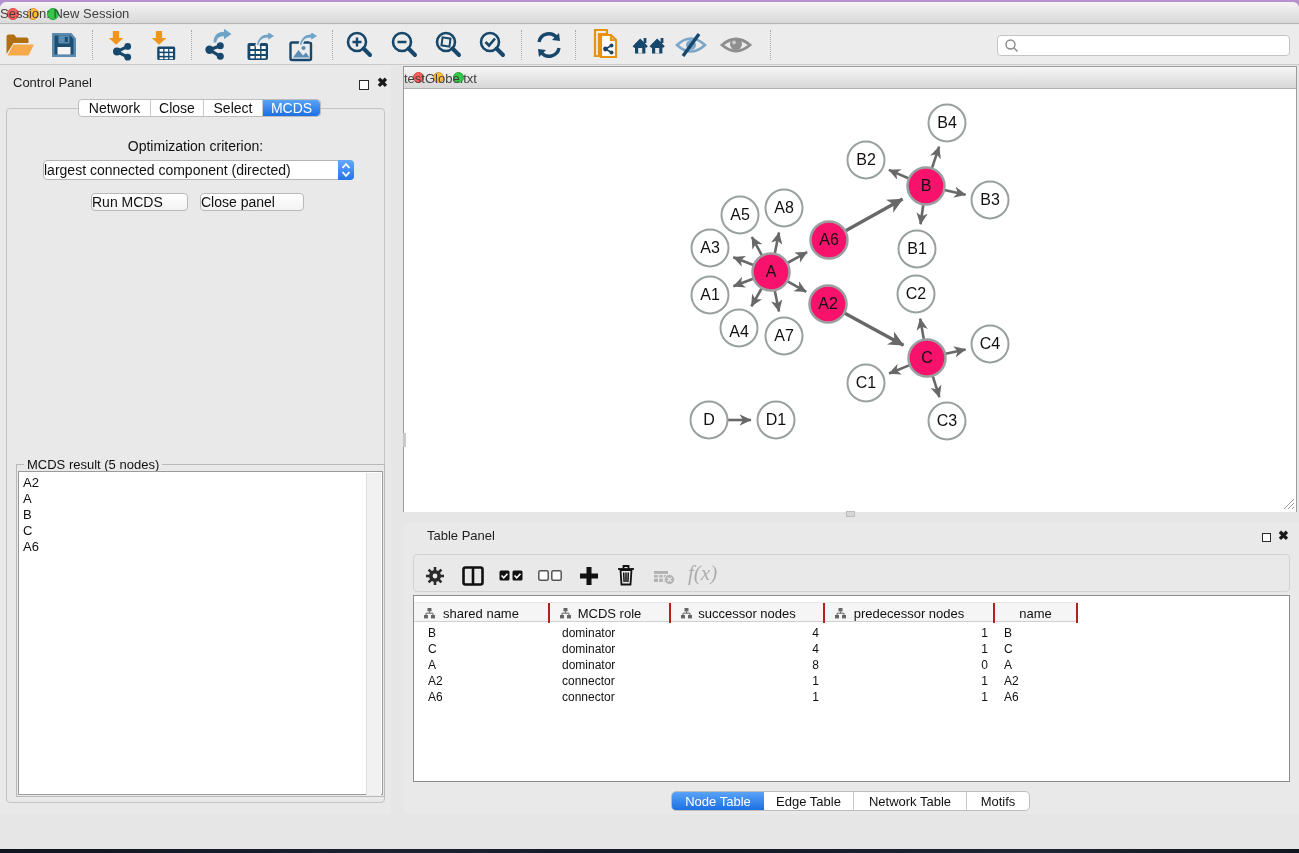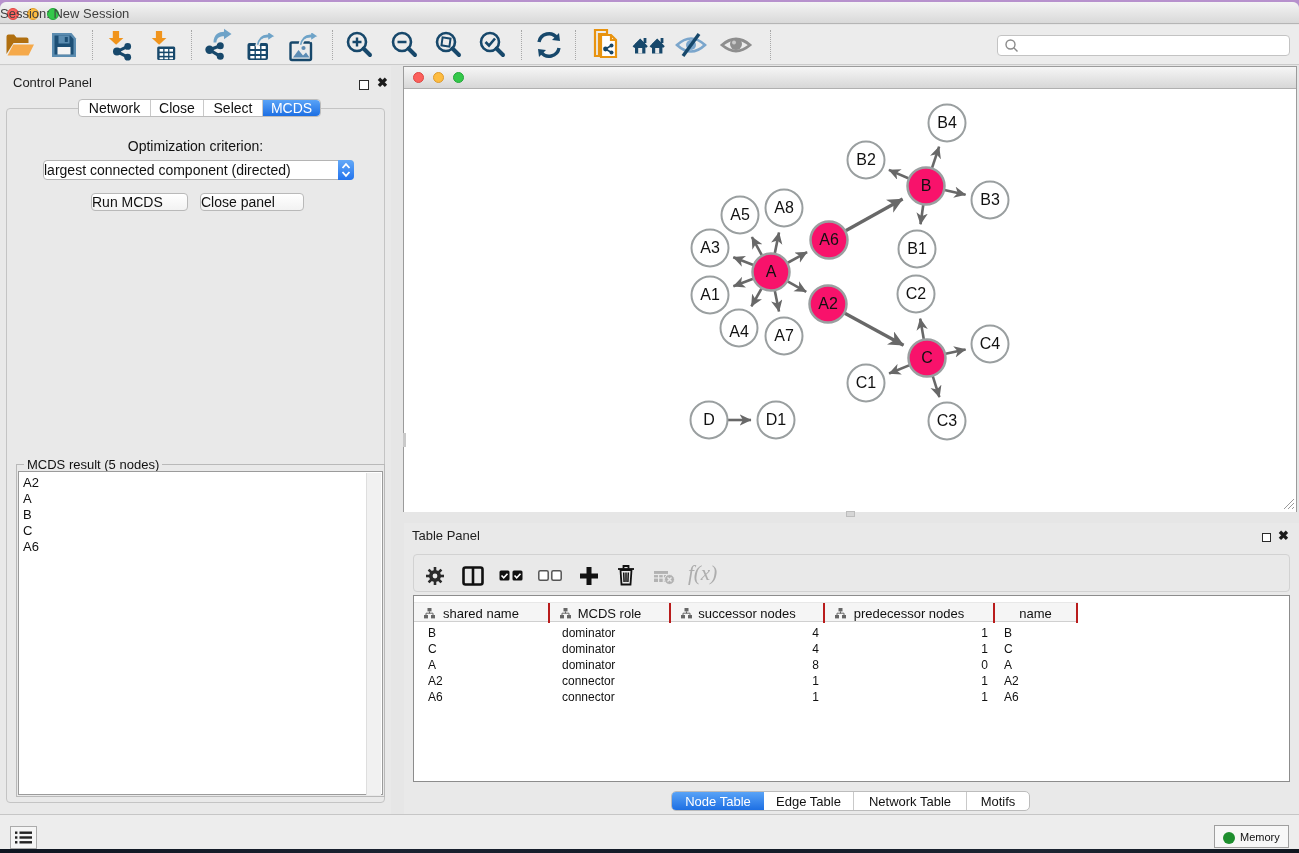--- a/index.html
+++ b/index.html
@@ -273,20 +273,21 @@
   <div class="fieldset">
     <span class="legend">MCDS result (5 nodes)</span>
     <div class="mlist">A2<br>A<br>B<br>C<br>A6<div class="mscroll"></div></div>
   </div>
 </div>
 <div class="nwin">
   <div class="ntitle">
     <div class="ntl" style="left:9px;background:#fc605c;border:1px solid #dd4744;"></div>
     <div class="ntl" style="left:29px;background:#fdbc40;border:1px solid #de9b2d;"></div>
     <div class="ntl" style="left:49px;background:#34c84a;border:1px solid #23a83a;"></div>
+    <div class="title" style="top:4px;font-size:13px;">testGlobe.txt</div>
   </div>
   <div class="ncanvas" id="graph">
   <svg width="892" height="422" viewBox="0 0 892 422">
     <defs>
       <marker id="ah" markerWidth="5" markerHeight="4.6" refX="4.4" refY="2.2" orient="auto" markerUnits="strokeWidth">
         <path d="M0,0 L4.6,2.2 L0,4.4 L1.3,2.2 z" fill="#686868"></path>
       </marker>
     </defs>
     <g stroke="#686868">
     <line x1="359.6" y1="168.4" x2="347.9" y2="147.0" stroke-width="2.6" marker-end="url(#ah)"></line>
@@ -361,21 +362,21 @@
     <g stroke="#9a9a9a" stroke-width="1">
           <line x1="11" y1="1" x2="1" y2="11"></line>
           <line x1="11" y1="5" x2="5" y2="11"></line>
           <line x1="11" y1="9" x2="9" y2="11"></line>
         </g>
   </svg>
   <div style="position:absolute;left:-1px;top:366px;width:3px;height:14px;background:#c9c9c9;"></div>
 </div>
 <div style="position:absolute;left:846px;top:509px;width:9px;height:6px;background:#d6d6d6;border:1px solid #bdbdbd;"></div>
 <div class="tpanel">
-  <div class="ptitle" style="position:absolute;left:8px;top:5px;">Table Panel</div>
+  <div class="ptitle" style="position:absolute;left:23px;top:5px;">Table Panel</div>
   <div class="pbtns" style="left:858px;top:5px;"><span class="floatbox" style="width:9px;height:9px;"></span></div>
   <div class="pbtns" style="left:874px;top:3px;"><span class="closex">✖</span></div>
   <div class="ttool" id="ttool">
 
     <svg width="20" height="20" viewBox="0 0 20 20" style="position:absolute;left:11px;top:11px;">
       <g fill="#2b2b2b">
             <circle cx="10" cy="10" r="6"></circle>
       <g stroke="#2b2b2b" stroke-width="2.6">
         <line x1="10" y1="1" x2="10" y2="5"></line>
               <line x1="10" y1="15" x2="10" y2="19"></line>
@@ -468,32 +469,14 @@
     <div class="trow" style="left:411px;top:29px;width:163px;text-align:right;line-height:16px;">1<br>1<br>0<br>1<br>1</div>
     <div class="trow" style="left:590px;top:29px;line-height:16px;">B<br>C<br>A<br>A2<br>A6</div>
   </div>
   <div class="seg" style="left:267px;">
     <div class="s sel" style="width:92px;">Node Table</div>
     <div class="s" style="width:90px;">Edge Table</div>
     <div class="s" style="width:113px;">Network Table</div>
     <div class="s" style="width:62px;border-right:none;">Motifs</div>
   </div>
 </div>
-<div class="statusbar">
-  <div class="hambtn" id="hambtn">
-    <svg width="17" height="13" viewBox="0 0 17 13" style="position:absolute;left:4px;top:4px;">
-      <g fill="#222">
-            <rect x="0" y="0.5" width="2.4" height="2.4"></rect>
-            <rect x="0" y="5.3" width="2.4" height="2.4"></rect>
-            <rect x="0" y="10.1" width="2.4" height="2.4"></rect>
-      <rect x="4.5" y="0.5" width="12.5" height="2.4"></rect>
-            <rect x="4.5" y="5.3" width="12.5" height="2.4"></rect>
-            <rect x="4.5" y="10.1" width="12.5" height="2.4"></rect>
-          </g>
-    </svg>
-  </div>
-  <div class="membtn" id="membtn">
-    <span style="position:absolute;left:8px;top:5.5px;width:12px;height:12px;border-radius:50%;background:#1e8e2e;"></span>
-    <span style="position:absolute;left:25px;top:5px;">Memory</span>
-  </div>
-</div>
 <div class="darkstrip"></div>
 </div>
 
 </body></html>

